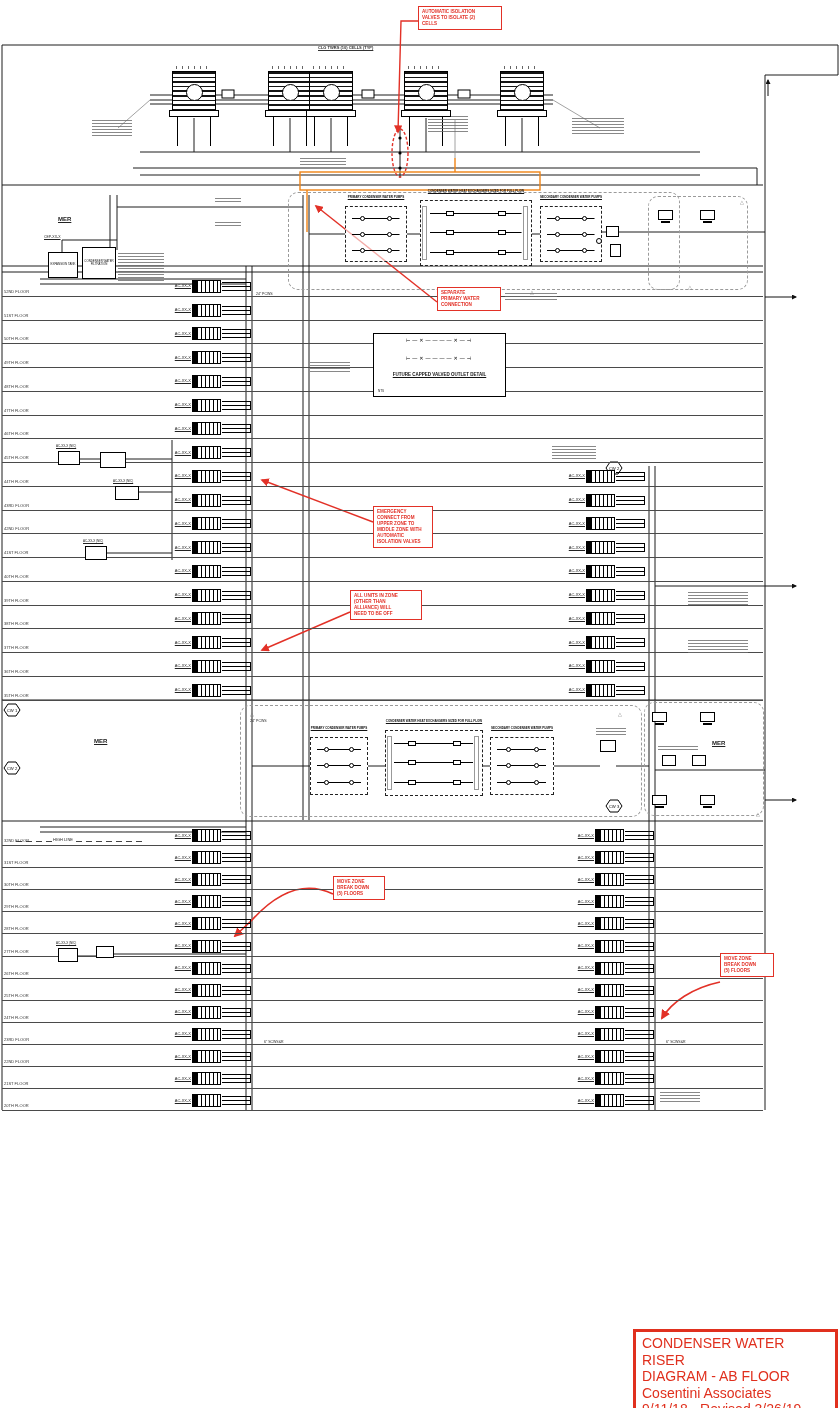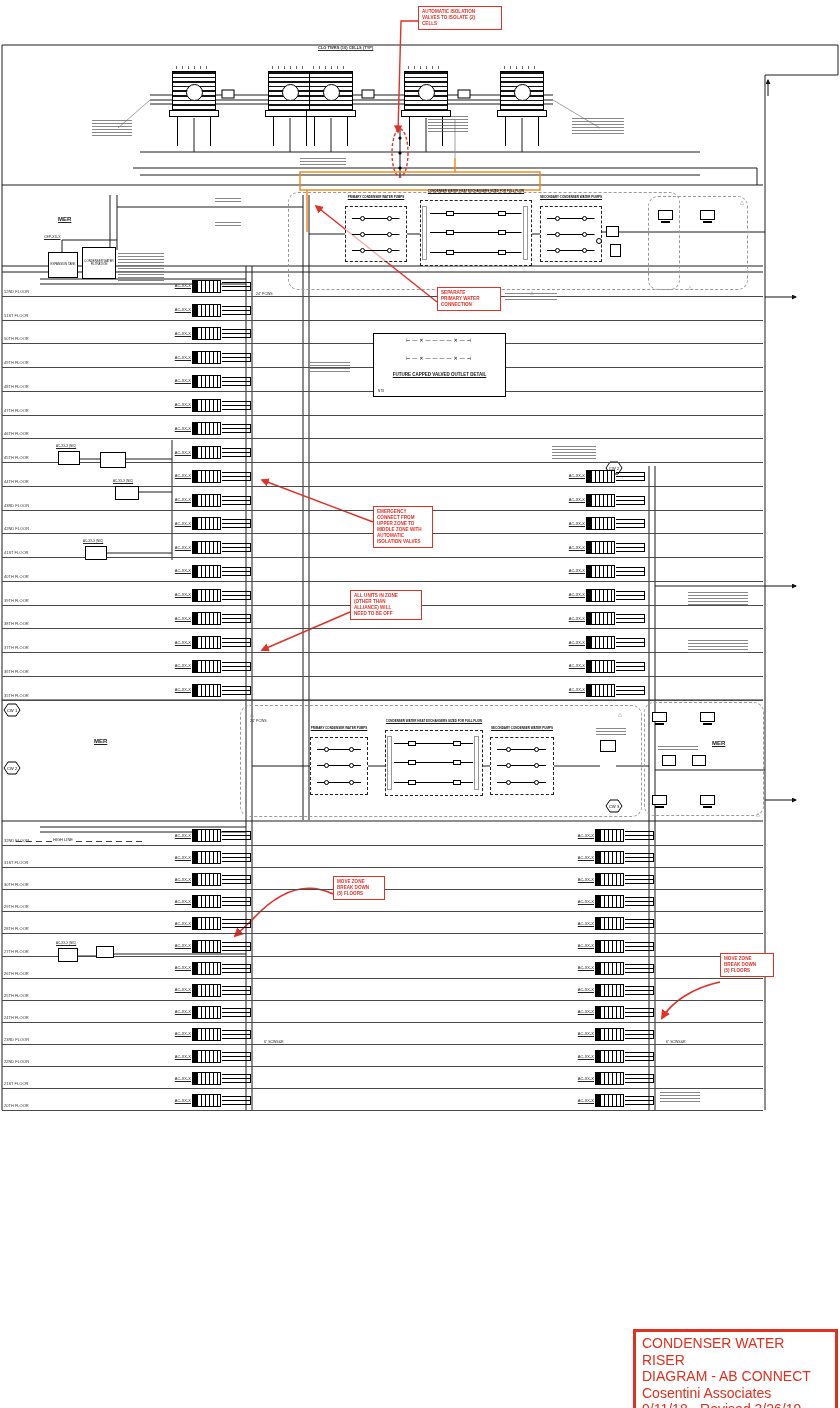--- a/index.html
+++ b/index.html
@@ -170,21 +170,21 @@
 NEED TO BE OFF</div>
   <div class="co" style="left:333px;top:876px;width:52px">MOVE ZONE
 BREAK DOWN
 (5) FLOORS</div>
   <div class="co" style="left:720px;top:953px;width:54px">MOVE ZONE
 BREAK DOWN
 (5) FLOORS</div>
 
   <div class="titleblock">
     <div>CONDENSER WATER RISER</div>
-    <div>DIAGRAM - AB CONNECT</div>
+    <div>DIAGRAM - AB FLOOR</div>
     <div>Cosentini Associates</div>
     <div>9/11/18 - Revised 3/26/19</div>
   </div>
 <div class="fline" style="left: 2px; top: 295.8px; width: 761px;"></div>
     <div class="flabel" style="left: 4px; top: 289.8px;">52ND FLOOR</div>
     <div class="unit" style="left: 172px; top: 279.8px;">
       <span class="utag">AC-XX-X</span>
       <div class="ubox"></div>
       <div class="ubr"></div>
     </div>

